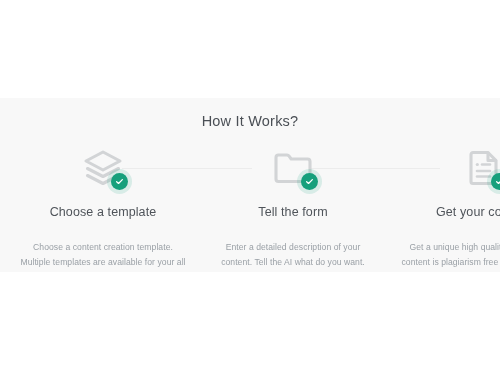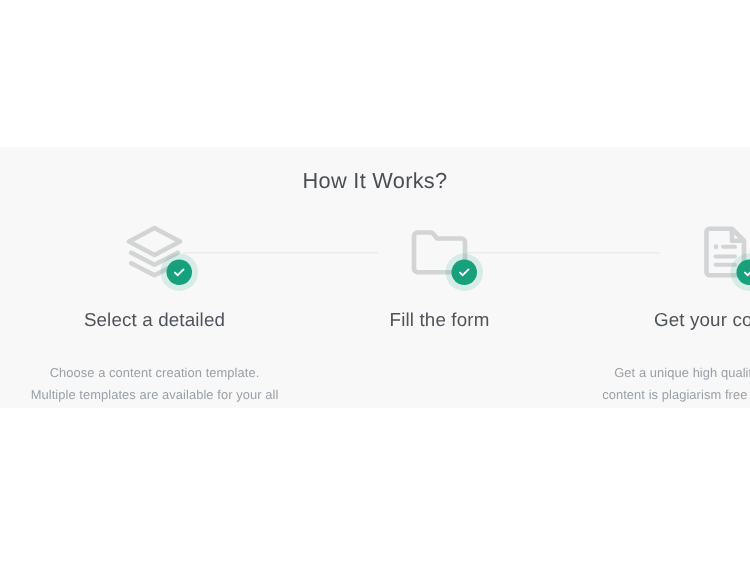--- a/index.html
+++ b/index.html
@@ -156,36 +156,37 @@
             <path d="M23 5 L40 14 L23 23 L6 14 Z" stroke="currentColor" stroke-width="3.1" stroke-linejoin="round" fill="none"></path>
             <path d="M7.5 21.5 L23 29.5 L38.5 21.5" stroke="currentColor" stroke-width="3.1" stroke-linecap="round" stroke-linejoin="round" fill="none"></path>
             <path d="M7.5 28.5 L23 36.5 L38.5 28.5" stroke="currentColor" stroke-width="3.1" stroke-linecap="round" stroke-linejoin="round" fill="none"></path>
           </svg>
           <span class="check-badge">
             <svg viewBox="0 0 12 12" fill="none">
               <path d="M2.2 6.3 L4.7 8.6 L9.8 3.5" stroke="#ffffff" stroke-width="1.7" stroke-linecap="round" stroke-linejoin="round"></path>
             </svg>
           </span>
         </div>
-        <h3 class="step-title">Select a detailed</h3>
+        <h3 class="step-title">Choose a template</h3>
         <p class="step-desc">Choose a content creation template. Multiple templates are available for your all needs.</p>
       </div>
 
       <div class="step">
         <div class="step-icon-wrap">
           <svg class="icon-glyph" viewBox="0 0 46 42" fill="none">
             <path d="M8.5 34.5 C7 34.5 6 33.5 6 32 L6 10.5 C6 9 7 8 8.5 8 L17 8 C17.9 8 18.6 8.4 19.1 9.1 L21.2 12 L37.5 12 C39 12 40 13 40 14.5 L40 32 C40 33.5 39 34.5 37.5 34.5 Z" stroke="currentColor" stroke-width="3.1" stroke-linejoin="round" fill="none"></path>
           </svg>
           <span class="check-badge">
             <svg viewBox="0 0 12 12" fill="none">
               <path d="M2.2 6.3 L4.7 8.6 L9.8 3.5" stroke="#ffffff" stroke-width="1.7" stroke-linecap="round" stroke-linejoin="round"></path>
             </svg>
           </span>
         </div>
-        <h3 class="step-title">Fill the form</h3>
+        <h3 class="step-title">Tell the form</h3>
+        <p class="step-desc">Enter a detailed description of your content. Tell the AI what do you want.</p>
       </div>
 
       <div class="step">
         <div class="step-icon-wrap">
           <svg class="icon-glyph" viewBox="0 0 46 42" fill="none">
             <path d="M11 7.5 C11 6.4 11.9 5.5 13 5.5 L28 5.5 L36 13.5 L36 34.5 C36 35.6 35.1 36.5 34 36.5 L13 36.5 C11.9 36.5 11 35.6 11 34.5 Z" stroke="currentColor" stroke-width="3.1" stroke-linejoin="round" fill="none"></path>
             <path d="M28 5.8 L28 13.5 L35.7 13.5" stroke="currentColor" stroke-width="3.1" stroke-linecap="round" stroke-linejoin="round" fill="none"></path>
             <circle cx="17.3" cy="17.5" r="1.6" fill="currentColor"></circle>
             <path d="M22 17.5 L30 17.5" stroke="currentColor" stroke-width="2.6" stroke-linecap="round"></path>
             <path d="M17 24 L30 24" stroke="currentColor" stroke-width="2.6" stroke-linecap="round"></path>

